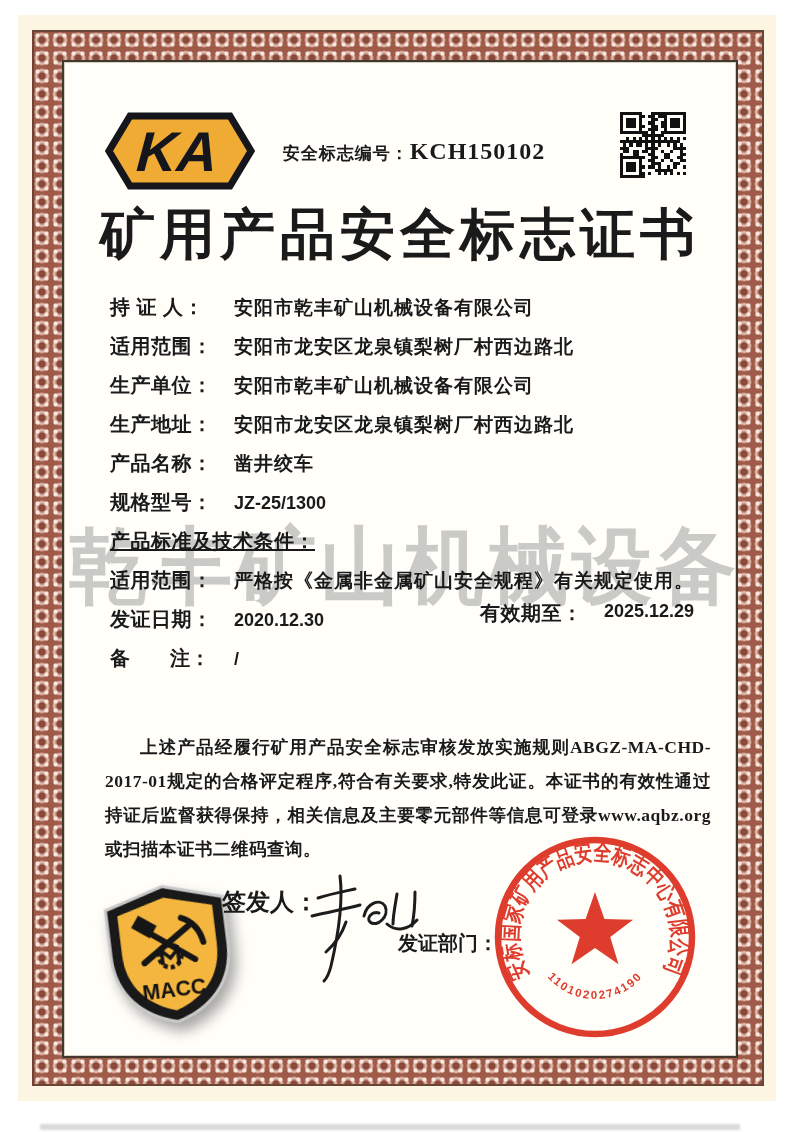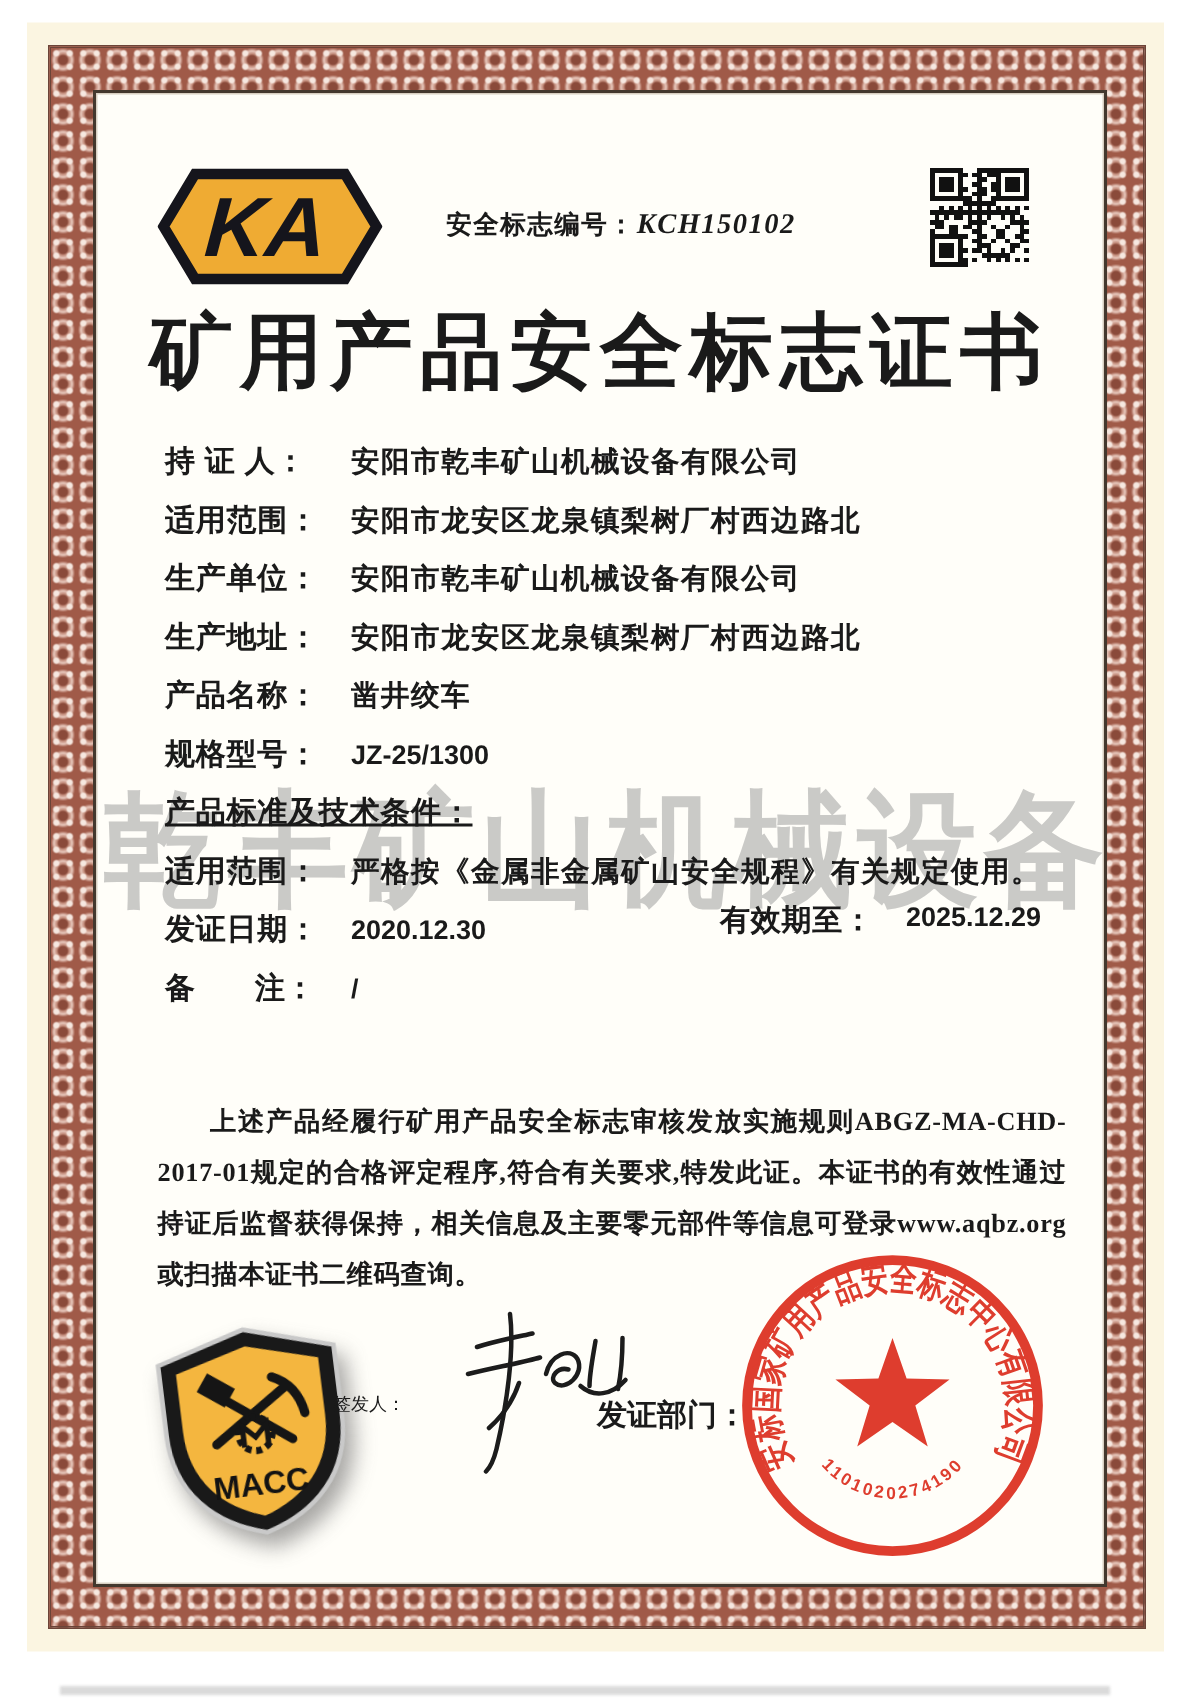--- a/index.html
+++ b/index.html
@@ -21,21 +21,21 @@
   .inner-sheet{
     position:absolute;left:62px;top:60px;width:672px;height:994px;
     background:#fffef9;border:2px solid #43382e;box-shadow:inset 0 0 0 1px #d8cfc2;
   }
   .scan-shadow{position:absolute;left:40px;top:1124px;width:700px;height:6px;background:#bdbdbd;opacity:.55;filter:blur(1px);}
 
   
   .ka-logo{position:absolute;left:41px;top:50px;width:150px;height:78px;}
   .cert-no-line{position:absolute;left:0;right:0;top:76px;text-align:center;transform:translateX(14px);white-space:nowrap;}
   .cert-no-label{font-weight:bold;font-size:17px;letter-spacing:1px;}
-  .cert-no-value{font-family:"Liberation Serif",serif;font-weight:bold;font-size:19px;margin-left:1px;letter-spacing:1px;font-style:italic;}
+  .cert-no-value{font-family:"Liberation Serif",serif;font-weight:bold;font-size:24px;margin-left:1px;letter-spacing:1px;}
   .qr{position:absolute;left:556px;top:50px;width:66px;height:66px;}
 
   .cert-title{
     position:absolute;left:0;right:0;top:136px;text-align:center;
     font-size:55px;font-weight:900;letter-spacing:5px;white-space:nowrap;
     font-family:"Liberation Sans",sans-serif;
   }
 
   
   .fields{position:absolute;left:46px;top:226px;width:600px;z-index:2;}
@@ -58,21 +58,21 @@
   
   .statement{
     position:absolute;left:41px;top:668px;width:606px;z-index:2;
     font-family:"Liberation Serif",serif;font-weight:700;font-size:17.5px;
     line-height:1.95;text-indent:2em;text-align:justify;letter-spacing:.5px;
   }
 
   
   .macc-badge{position:absolute;left:40px;top:820px;width:132px;height:144px;transform:rotate(-7deg);
     filter:drop-shadow(5px 9px 7px rgba(60,60,60,.45));z-index:2;}
-  .issuer-label{position:absolute;left:158px;top:866px;font-weight:normal;font-size:12px;z-index:2;}
+  .issuer-label{position:absolute;left:158px;top:824px;font-weight:bold;font-size:24px;z-index:2;}
   .signature{position:absolute;left:236px;top:808px;width:135px;height:115px;z-index:2;}
   .dept-label{position:absolute;left:334px;top:868px;font-weight:bold;font-size:20px;z-index:2;}
   .stamp{position:absolute;left:424px;top:768px;width:214px;height:214px;z-index:3;opacity:.93;}
   .stamp text{fill:#dc2f1f;}
 </style>
 </head>
 <body>
 
 <div class="cream-band"></div>
 <div class="pattern-border"></div>

